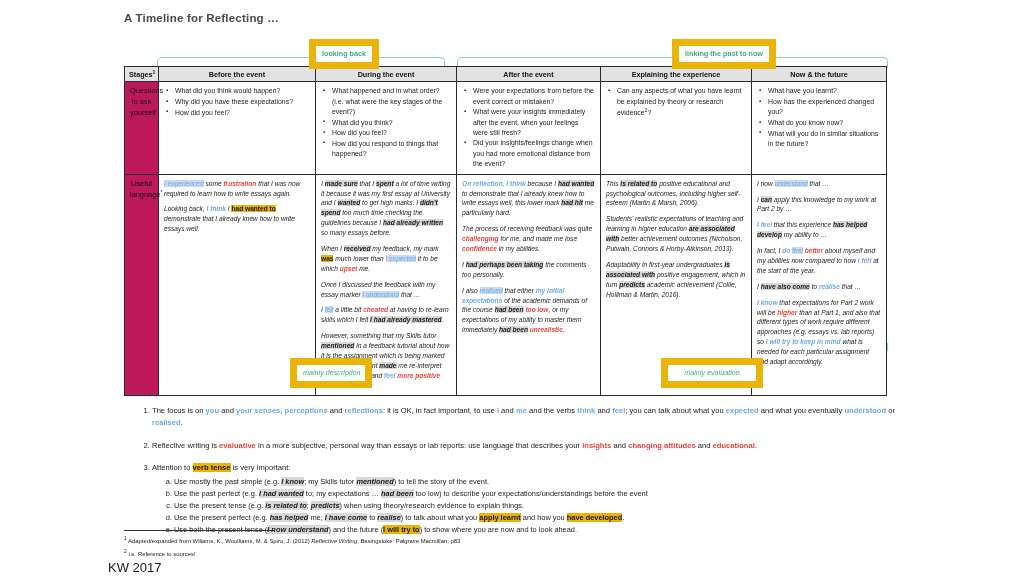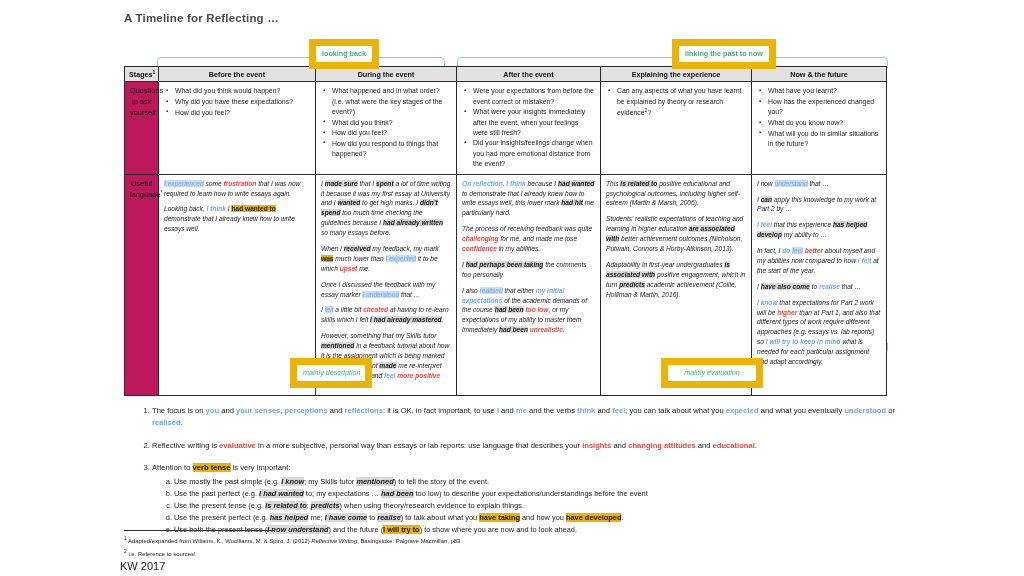--- a/index.html
+++ b/index.html
@@ -220,23 +220,23 @@
     top: 534px;
     width: 790px;
     font-size: 5.9px;
     line-height: 1.65;
     color: #1a1a1a;
   }
   .footnotes .fn { margin: 0; }
   .footnotes .fn i { font-style: italic; }
   .sign {
     position: absolute;
-    left: 120px;
+    left: 108px;
     top: 560px;
-    font-size: 11px;
+    font-size: 13px;
     color: #1a1a1a;
   }
 </style>
 </head>
 <body>
 
 <div class="page">
 
   <div class="doc-title">A Timeline for Reflecting …</div>
 
@@ -364,21 +364,21 @@
       </li>
       <li>
         Reflective writing is <span class="rd">evaluative</span> in a more subjective, personal way than essays or lab reports: use language that describes your <span class="rd">insights</span> and <span class="rd">changing attitudes</span> and <span class="rd">educational</span>.
       </li>
       <li>
         Attention to <span class="hl">verb tense</span> is very important:
         <ol class="lv2">
           <li>Use mostly the past simple (e.g. <span class="hlb">I know</span>; my Skills tutor <span class="hlb">mentioned</span>) to tell the story of the event.</li>
           <li>Use the past perfect (e.g. <span class="hlb">I had wanted</span> to; my expectations … <span class="hlb">had been</span> too low) to describe your expectations/understandings before the event</li>
           <li>Use the present tense (e.g. <span class="hlb">is related to</span>; <span class="hlb">predicts</span>) when using theory/research evidence to explain things.</li>
-          <li>Use the present perfect (e.g. <span class="hlb">has helped</span> me; <span class="hlb">I have come</span> to <span class="hlb">realise</span>) to talk about what you <span class="hl">have taking</span> and how you <span class="hl">have developed</span>.</li>
+          <li>Use the present perfect (e.g. <span class="hlb">has helped</span> me; <span class="hlb">I have come</span> to <span class="hlb">realise</span>) to talk about what you <span class="hl">apply learnt</span> and how you <span class="hl">have developed</span>.</li>
           <li>Use both the present tense (<span class="hlb">I now understand</span>) and the future (<span class="hl">I will try to</span>) to show where you are now and to look ahead.</li>
         </ol>
       </li>
     </ol>
   </div>
 
   <div class="fn-rule"></div>
   <div class="footnotes">
     <p class="fn"><span class="sup">1</span> <span>Adapted/expanded from Wiliams, K., Woolliams, M. &amp; Spiro, J. (2012) </span><i>Reflective Writing</i><span>, Basingstoke: Palgrave Macmillan, p83</span></p>
     <p class="fn"><span class="sup">2</span> <span>i.e. Reference to sources!</span></p>

